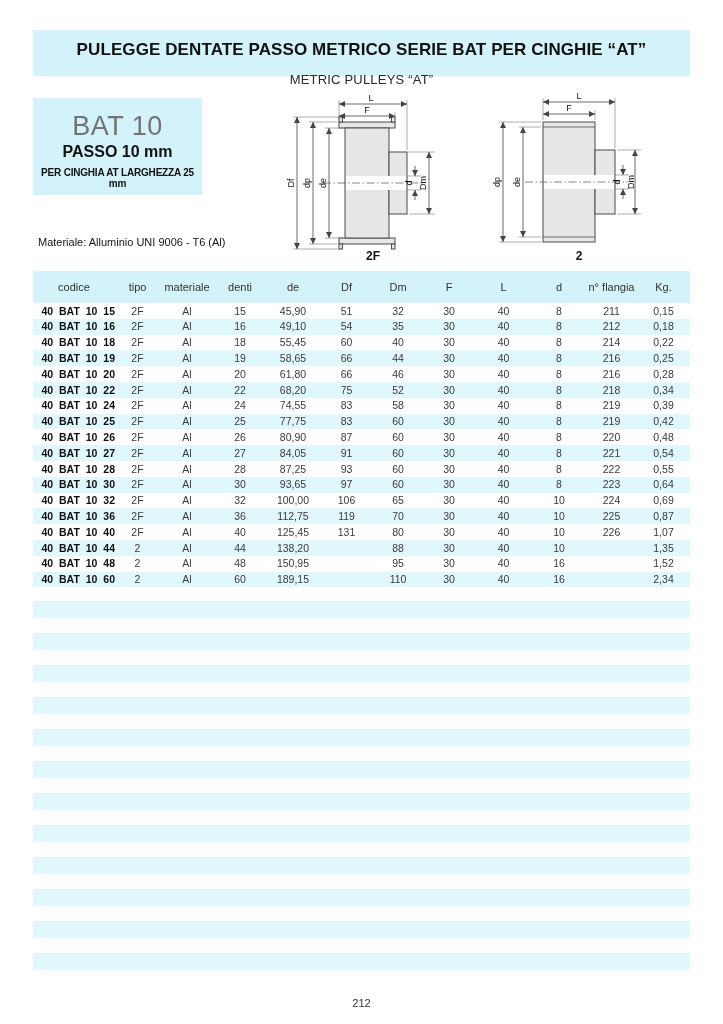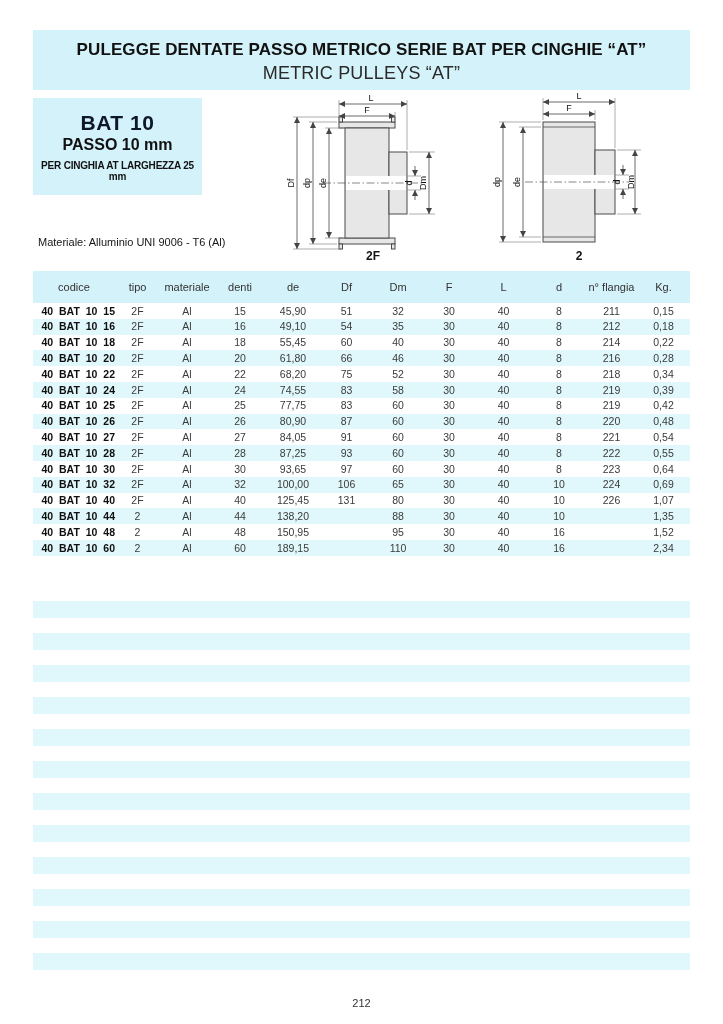--- a/index.html
+++ b/index.html
@@ -1,22 +1,22 @@
 <!DOCTYPE html>
 <html style="--band: #d4f2f9; --stripe: #e0f8fc;"><head>
 <meta charset="utf-8">
 <style>
   html,body{margin:0;padding:0;background:#ffffff;}
   body{width:723px;height:1024px;position:relative;font-family:"Liberation Sans",sans-serif;overflow:hidden;}
   .band{background:var(--band,#d4f2f9);}
-  .title-band{position:absolute;left:33px;top:30px;width:657px;height:60px;text-align:center;}
+  .title-band{position:absolute;left:33px;top:30px;width:657px;height:46px;text-align:center;}
   .t1{font-size:17px;font-weight:bold;padding-top:10px;color:#121212;letter-spacing:.1px;}
-  .t2{font-size:18px;color:#2a2a2a;margin-top:3px;letter-spacing:.2px;}
+  .t2{font-size:13px;color:#2a2a2a;margin-top:12px;letter-spacing:.2px;}
   .product-box{position:absolute;left:33px;top:98px;width:169px;height:97px;text-align:center;}
-  .p1{font-size:21px;font-weight:bold;color:#0f172a;padding-top:13px;letter-spacing:.5px;}
+  .p1{font-size:27px;font-weight:normal;color:#737373;padding-top:13px;letter-spacing:.5px;}
   .p2{font-size:16px;font-weight:bold;color:#111;margin-top:1px;}
   .p3{font-size:10px;font-weight:bold;color:#111;margin-top:6px;letter-spacing:-.2px;}
   .material{position:absolute;left:38px;top:236px;font-size:11px;font-weight:normal;color:#161616;line-height:13.5px;}
   .material .indent{padding-left:43px;}
   .diag{position:absolute;}
   .diag-left{left:283px;top:88px;}
   .diag-right{left:479px;top:88px;}
   .spec-table{position:absolute;left:33px;top:271px;width:657px;border-collapse:collapse;table-layout:fixed;}
   .spec-table th{height:32px;font-size:11px;font-weight:normal;color:#333;padding:0;white-space:nowrap;background:var(--band,#d4f2f9);}
   .spec-table td{height:15.8px;font-size:10.5px;color:#3a3a3a;text-align:center;padding:0;line-height:1;white-space:nowrap;}
@@ -221,20 +221,34 @@
           <td>55,45</td>
           <td>60</td>
           <td>40</td>
           <td>30</td>
           <td>40</td>
           <td>8</td>
           <td>214</td>
           <td>0,22</td>
         </tr>
         <tr>
+          <td class="codice">40 BAT 10 19</td>
+          <td>2F</td>
+          <td>Al</td>
+          <td>19</td>
+          <td>58,65</td>
+          <td>66</td>
+          <td>44</td>
+          <td>30</td>
+          <td>40</td>
+          <td>8</td>
+          <td>216</td>
+          <td>0,25</td>
+        </tr>
+        <tr>
           <td class="codice">40 BAT 10 20</td>
           <td>2F</td>
           <td>Al</td>
           <td>20</td>
           <td>61,80</td>
           <td>66</td>
           <td>46</td>
           <td>30</td>
           <td>40</td>
           <td>8</td>
@@ -345,20 +359,34 @@
           <td>Al</td>
           <td>32</td>
           <td>100,00</td>
           <td>106</td>
           <td>65</td>
           <td>30</td>
           <td>40</td>
           <td>10</td>
           <td>224</td>
           <td>0,69</td>
+        </tr>
+        <tr>
+          <td class="codice">40 BAT 10 36</td>
+          <td>2F</td>
+          <td>Al</td>
+          <td>36</td>
+          <td>112,75</td>
+          <td>119</td>
+          <td>70</td>
+          <td>30</td>
+          <td>40</td>
+          <td>10</td>
+          <td>225</td>
+          <td>0,87</td>
         </tr>
         <tr>
           <td class="codice">40 BAT 10 40</td>
           <td>2F</td>
           <td>Al</td>
           <td>40</td>
           <td>125,45</td>
           <td>131</td>
           <td>80</td>
           <td>30</td>

